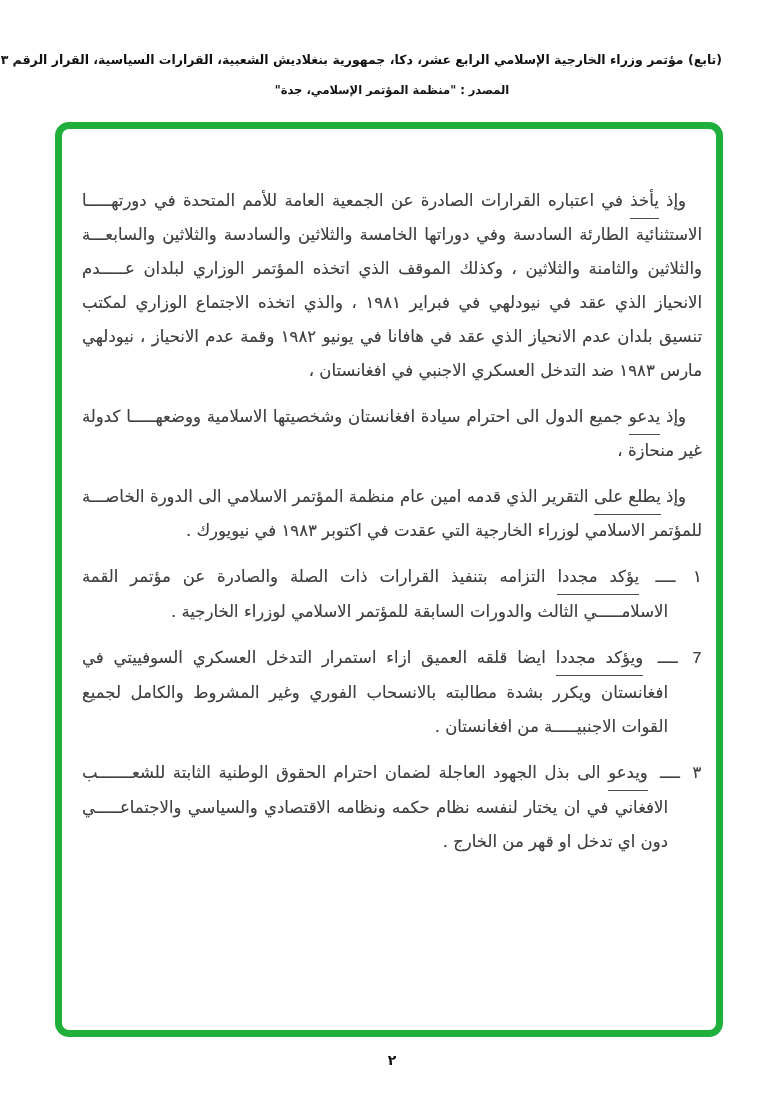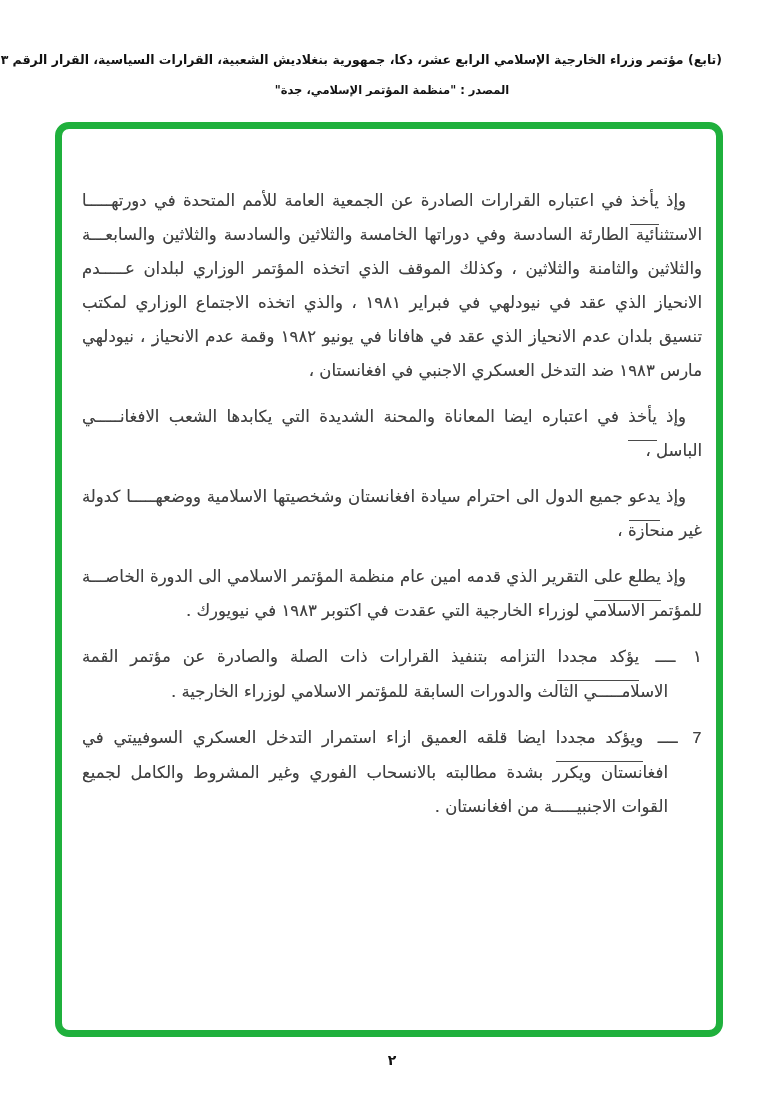--- a/index.html
+++ b/index.html
@@ -64,21 +64,21 @@
     line-height: 34px;
     color: #414141;
     text-shadow: 0 0 0.5px rgba(65,65,65,0.55);
   }
   .doc-text p { margin: 0 0 12px 0; }
   .preamble { text-indent: 16px; }
   .item { padding-right: 34px; text-indent: -34px; }
   .num { white-space: nowrap; font-family: Liberation Mono, monospace; }
   .u {
     border-bottom: 1.6px solid #4a4a4a;
-    padding-bottom: 14px;
+    padding-bottom: 8px;
   }
   
   .page-number {
     position: absolute;
     top: 1052px;
     left: 0;
     right: 0;
     text-align: center;
     font-size: 14px;
     font-weight: bold;
@@ -90,23 +90,23 @@
 
 <div class="page">
 
   <div class="header1">(تابع) مؤتمر وزراء الخارجية الإسلامي الرابع عشر، دكا، جمهورية بنغلاديش الشعبية، القرارات السياسية، القرار الرقم ١٤/١٣- س</div>
 
   <div class="header2">المصدر :  "منظمة المؤتمر الإسلامي، جدة"</div>
 
   <div class="green-box" style="border-color: rgb(31, 176, 60);">
     <div class="doc-text">
         <p class="preamble"><span>وإذ </span><span class="u">يأخذ</span><span> في اعتباره القرارات الصادرة عن الجمعية العامة للأمم المتحدة في دورتهـــــا الاستثنائية الطارئة السادسة وفي دوراتها الخامسة والثلاثين والسادسة والثلاثين والسابعـــة والثلاثين والثامنة والثلاثين ، وكذلك الموقف الذي اتخذه المؤتمر الوزاري لبلدان عـــــدم الانحياز الذي عقد في نيودلهي في فبراير ١٩٨١ ، والذي اتخذه الاجتماع الوزاري لمكتب تنسيق بلدان عدم الانحياز الذي عقد في هافانا في يونيو ١٩٨٢ وقمة عدم الانحياز ، نيودلهي مارس ١٩٨٣ ضد التدخل العسكري الاجنبي في افغانستان ،</span></p>
-        <p class="preamble"><span>وإذ </span><span class="u">يأخذ</span><span> في اعتباره ايضا المعاناة والمحنة الشديدة التي يكابدها الشعب الافغانـــــي الباسل ،</span></p>
         <p class="preamble"><span>وإذ </span><span class="u">يدعو</span><span> جميع الدول الى احترام سيادة افغانستان وشخصيتها الاسلامية ووضعهـــــا كدولة غير منحازة ،</span></p>
         <p class="preamble"><span>وإذ </span><span class="u">يطلع على</span><span> التقرير الذي قدمه امين عام منظمة المؤتمر الاسلامي الى الدورة الخاصـــة للمؤتمر الاسلامي لوزراء الخارجية التي عقدت في اكتوبر ١٩٨٣ في نيويورك .</span></p>
         <p class="item"><span class="num">١ ــ </span><span class="u">يؤكد مجددا</span><span> التزامه بتنفيذ القرارات ذات الصلة والصادرة عن مؤتمر القمة الاسلامـــــي الثالث والدورات السابقة للمؤتمر الاسلامي لوزراء الخارجية .</span></p>
         <p class="item"><span class="num">7 ــ </span><span class="u">ويؤكد مجددا</span><span> ايضا قلقه العميق ازاء استمرار التدخل العسكري السوفييتي في افغانستان ويكرر بشدة مطالبته بالانسحاب الفوري وغير المشروط والكامل لجميع القوات الاجنبيـــــة من افغانستان .</span></p>
+        <p class="item"><span class="num">٣ ــ </span><span class="u">ويدعو</span><span> الى بذل الجهود العاجلة لضمان احترام الحقوق الوطنية الثابتة للشعـــــــب الافغاني في ان يختار لنفسه نظام حكمه ونظامه الاقتصادي والسياسي والاجتماعـــــي دون اي تدخل او قهر من الخارج .</span></p>
       </div>
   </div>
 
   <div class="page-number">٢</div>
 
 </div>
 
 </body></html>

